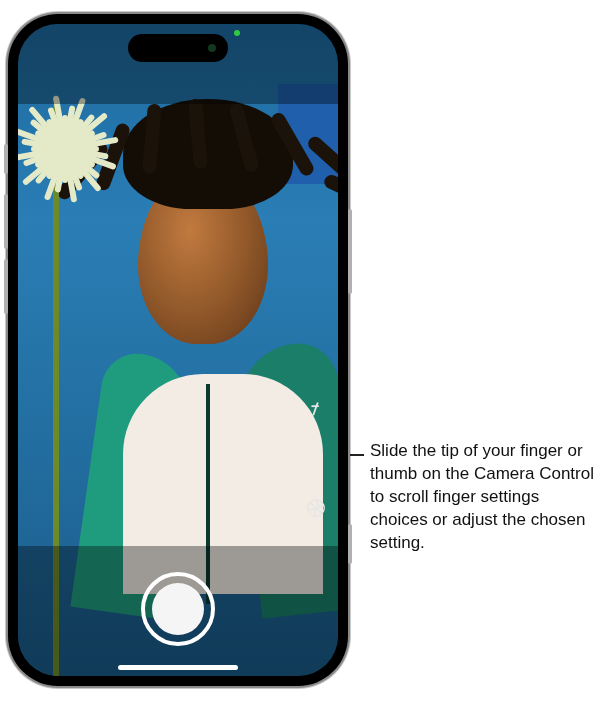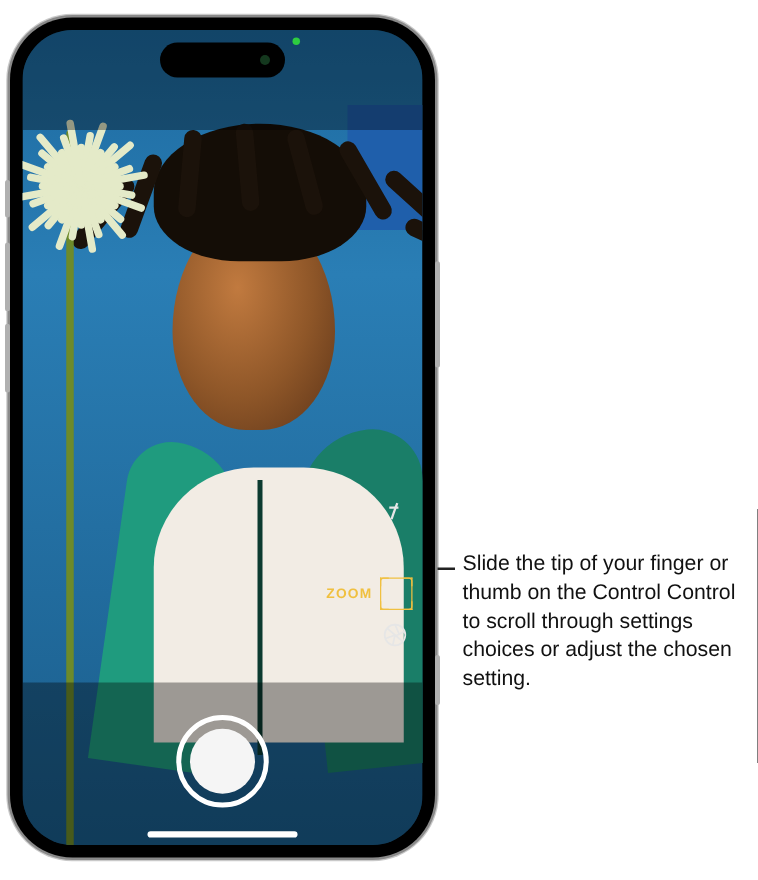--- a/index.html
+++ b/index.html
@@ -381,34 +381,23 @@
       </div>
       <div style="height:28px"></div>
       <div class="setting-icon">
         <svg viewBox="0 0 24 24" fill="none" stroke="currentColor" stroke-width="1.5">
           <circle cx="12" cy="12" r="9"></circle>
           <path d="M12 3l4 9M20 9l-8 4M19 18l-7-6M10 21l2-9M4 15l8-3M5 6l7 6"></path>
         </svg>
       </div>
     </div>
 
-    <div class="zoom-row">
-      <span class="zoom-label">ZOOM</span>
-      <div class="zoom-box">
-        <div class="zoom-corners">
-          <span></span>
-            <span></span>
-            <span></span>
-            <span></span>
-        </div>
-      </div>
-    </div>
 
     <div class="shutter">
       <div class="shutter-inner"></div>
     </div>
 
     <div class="home-indicator"></div>
   </div>
 </div>
 
 <div class="callout-line"></div>
-<div class="callout-text">Slide the tip of your finger or thumb on the Control Control to scroll through settings choices or adjust the chosen setting.</div>
+<div class="callout-text">Slide the tip of your finger or thumb on the Camera Control to scroll finger settings choices or adjust the chosen setting.</div>
 
 </body></html>

